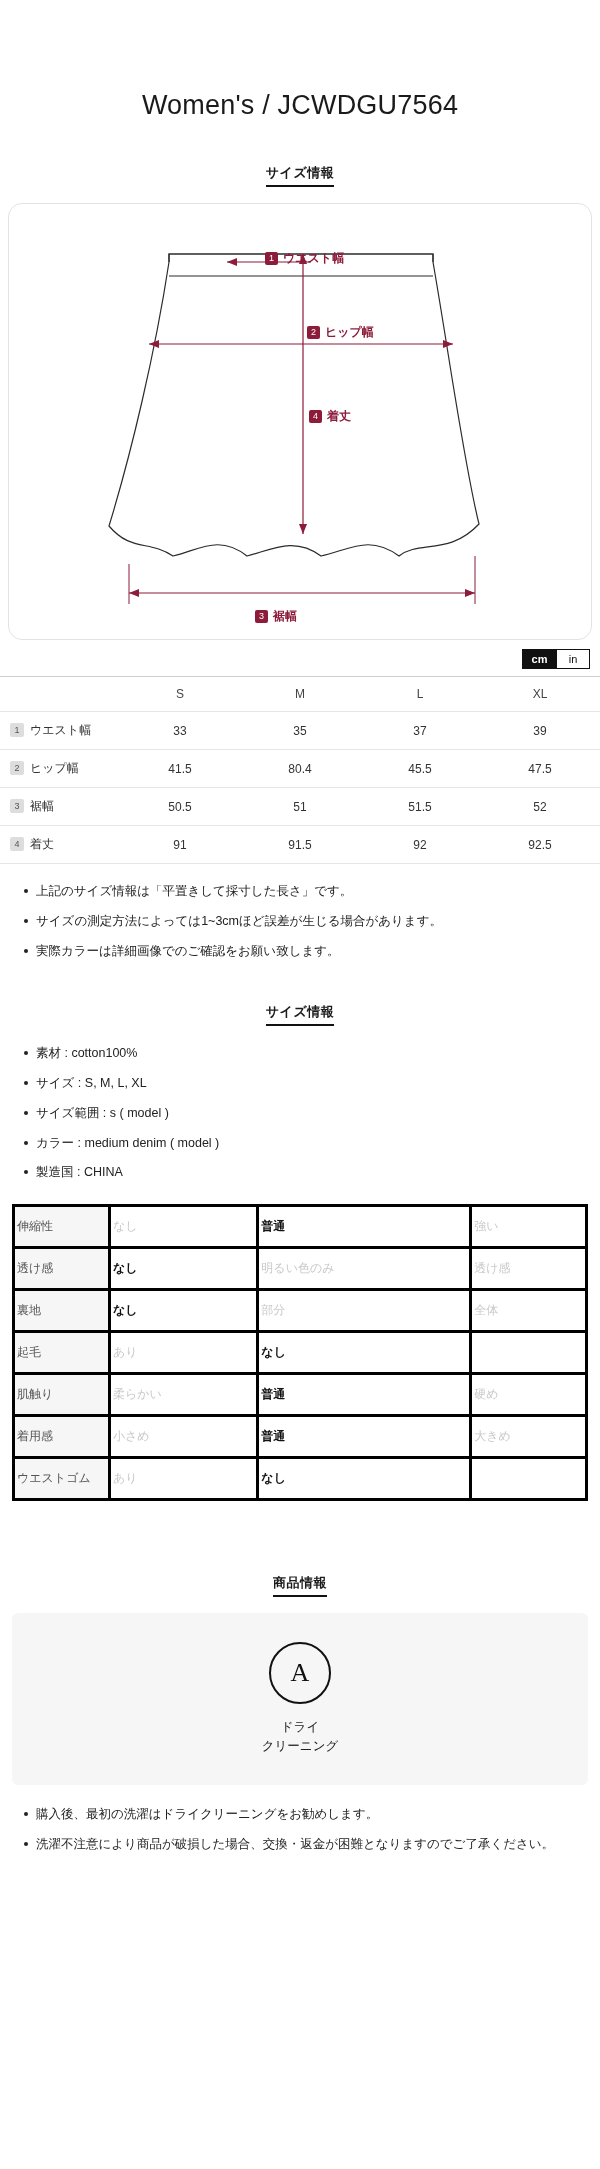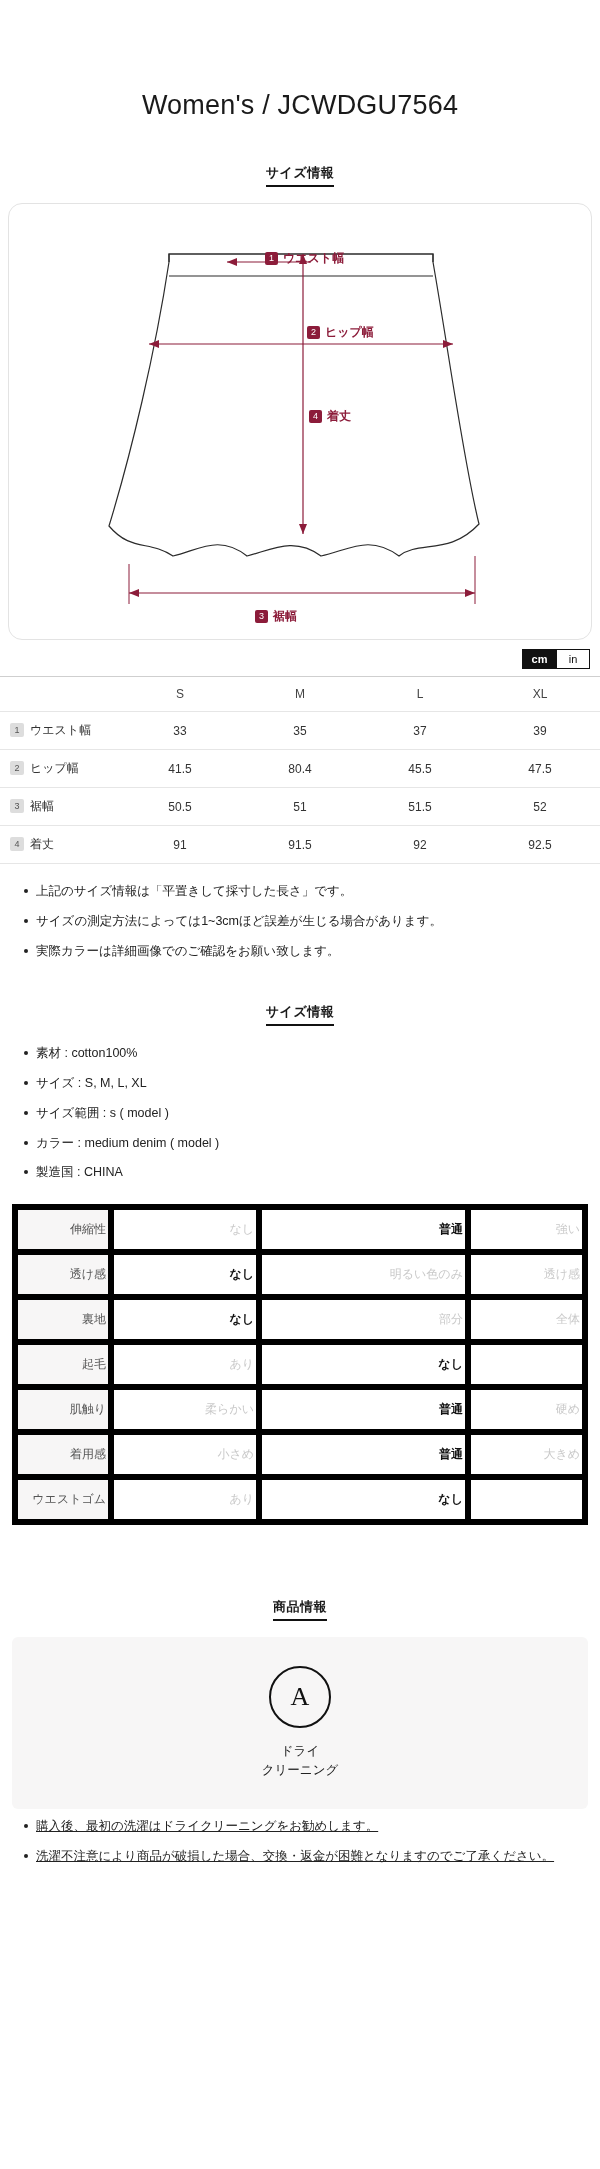--- a/index.html
+++ b/index.html
@@ -130,22 +130,22 @@
     background: #222;
   }
 
   table.fabric {
     width: calc(100% - 24px);
     margin: 0 12px;
     border-collapse: collapse;
     font-size: 12px;
   }
   table.fabric td {
-    border: 6px solid #000000;
-    text-align: right;
+    border: 3px solid #000000;
+    text-align: left;
     padding: 11px 2px;
     color: #c9c9c9;
     background: #fff;
   }
   table.fabric td.rowlabel {
     background: #f7f6f6;
     color: #555;
     width: 96px;
     font-size: 12px;
   }
@@ -376,18 +376,18 @@
   <div class="care-box">
     <div class="care-circle">
       <span>A</span>
     </div>
     <div class="care-text">
       <div>ドライ</div>
       <div>クリーニング</div>
     </div>
   </div>
 
-  <ul class="notes" style="margin-top:8px;text-decoration:underline;">
+  <ul class="notes" style="margin-top:20px;">
     <li>購入後、最初の洗濯はドライクリーニングをお勧めします。</li>
     <li>洗濯不注意により商品が破損した場合、交換・返金が困難となりますのでご了承ください。</li>
   </ul>
 
 </div>
 
 </body></html>

